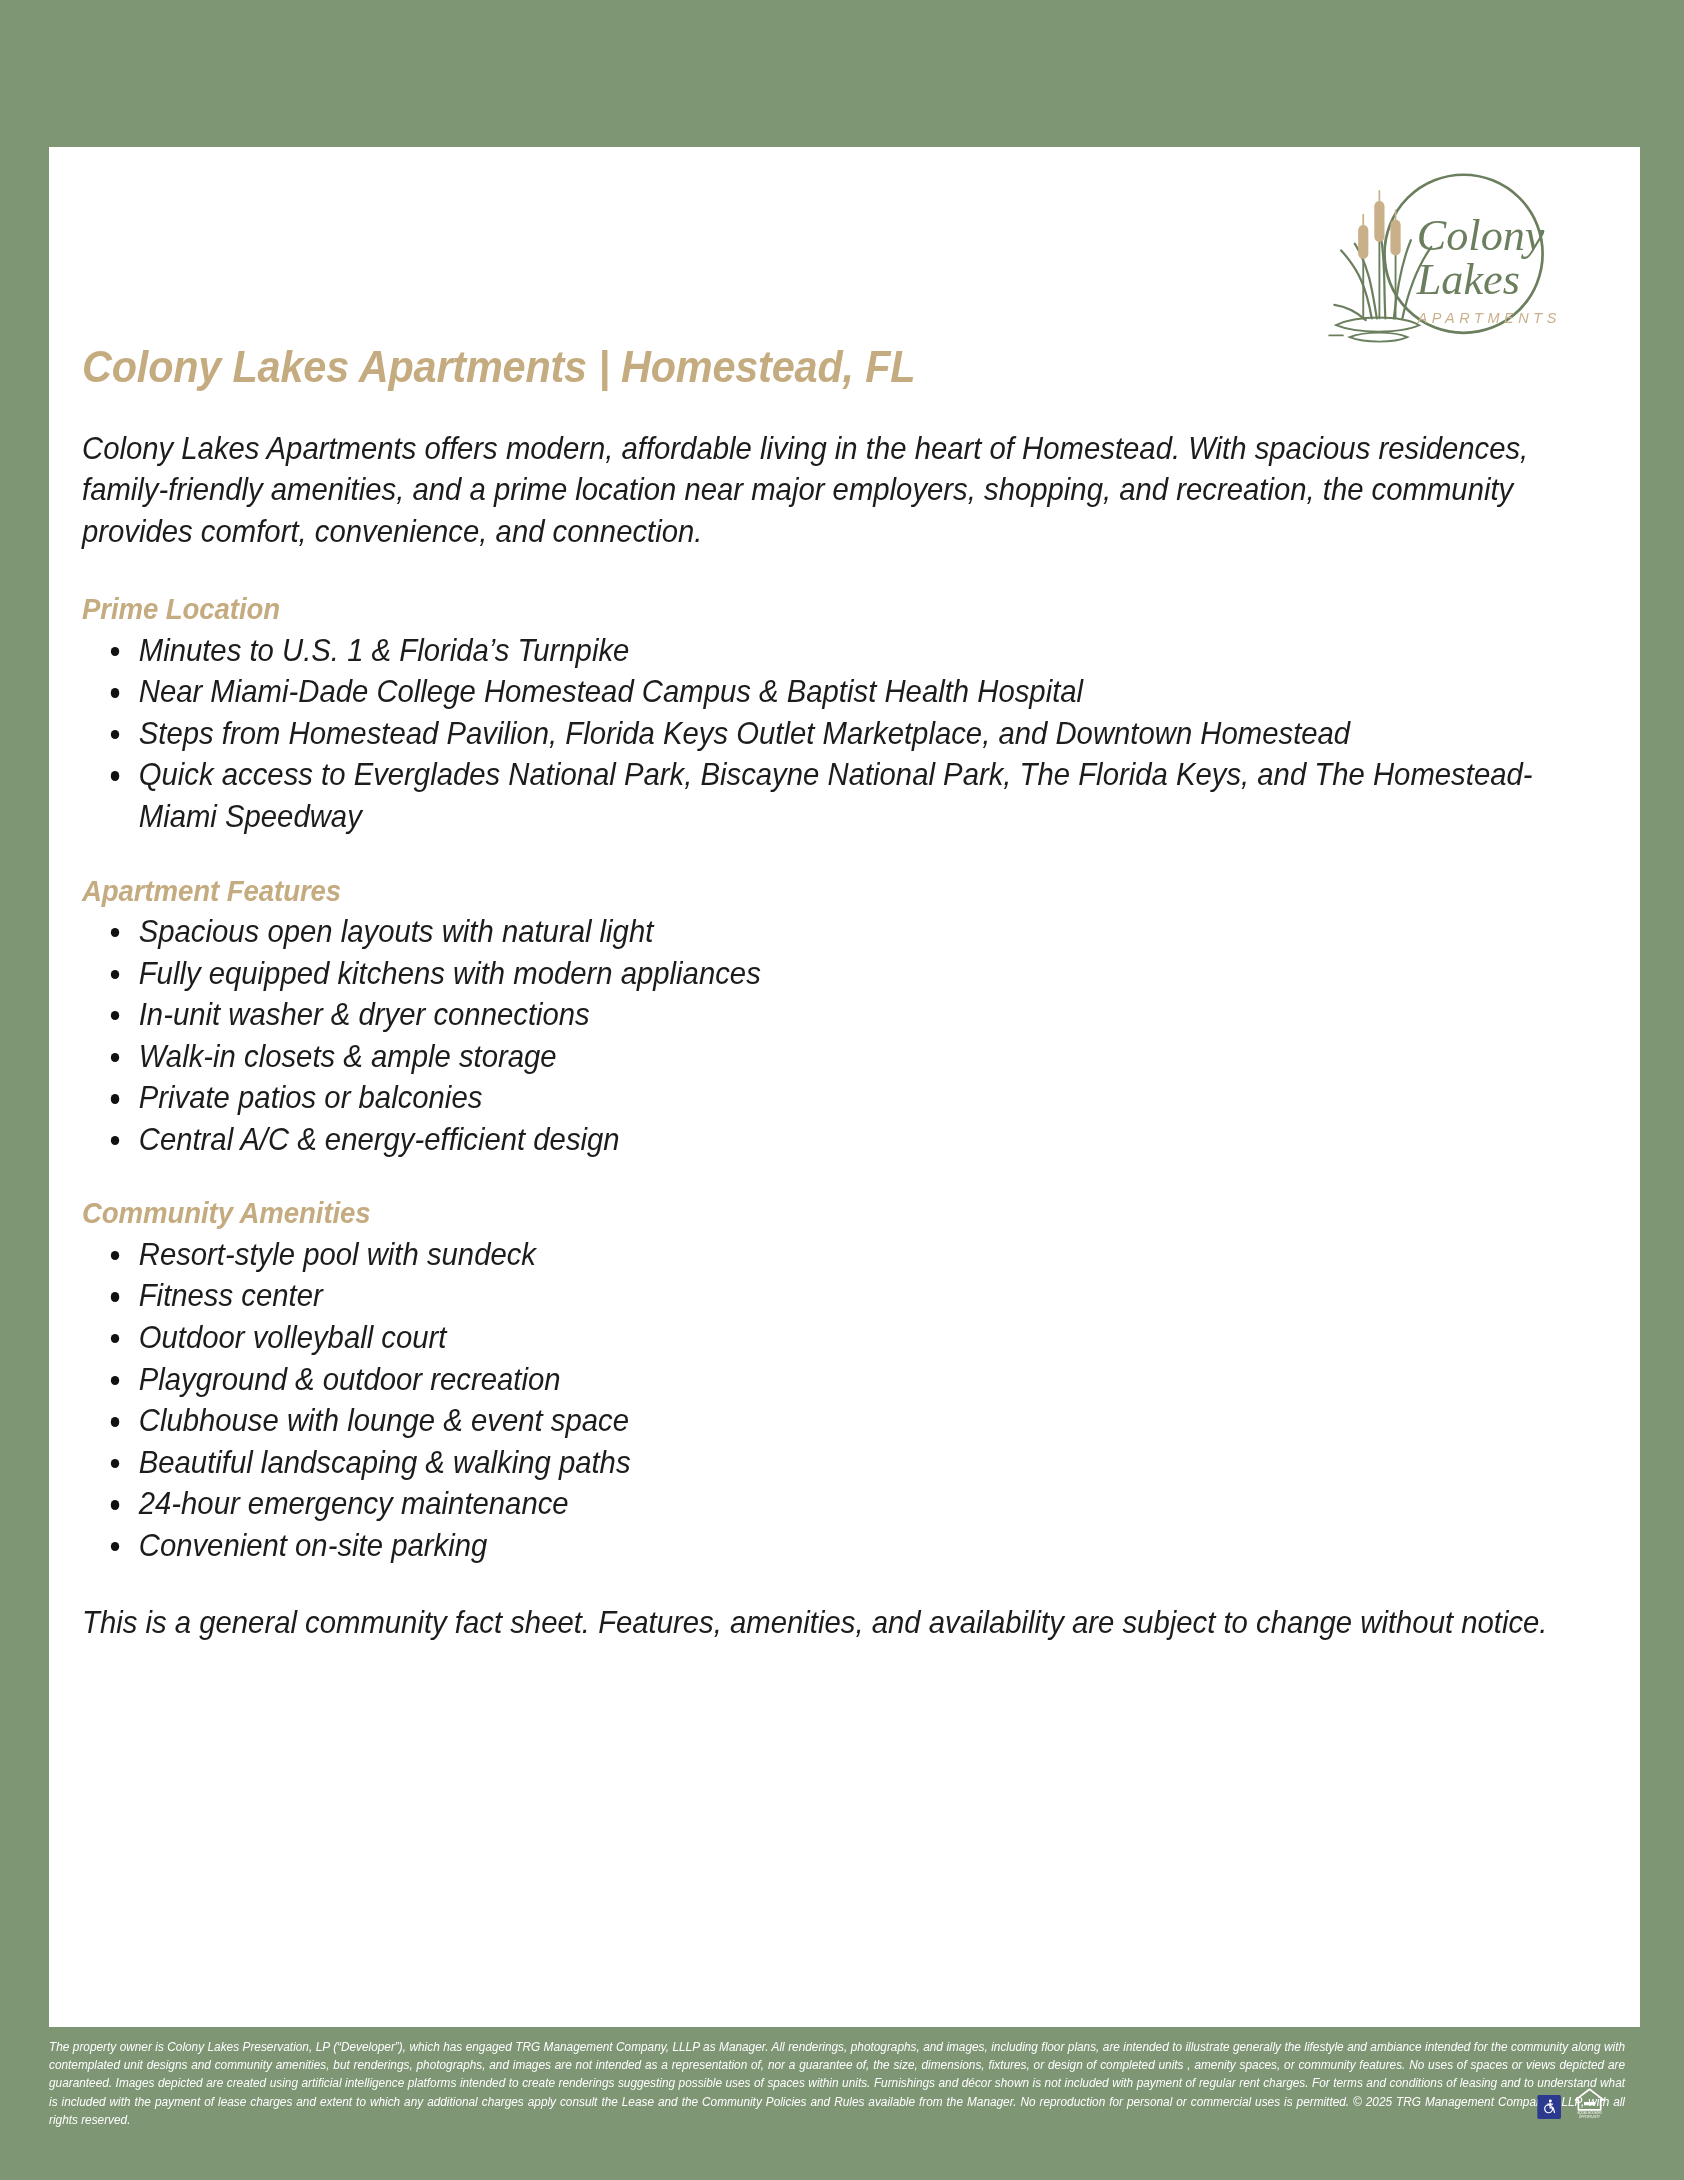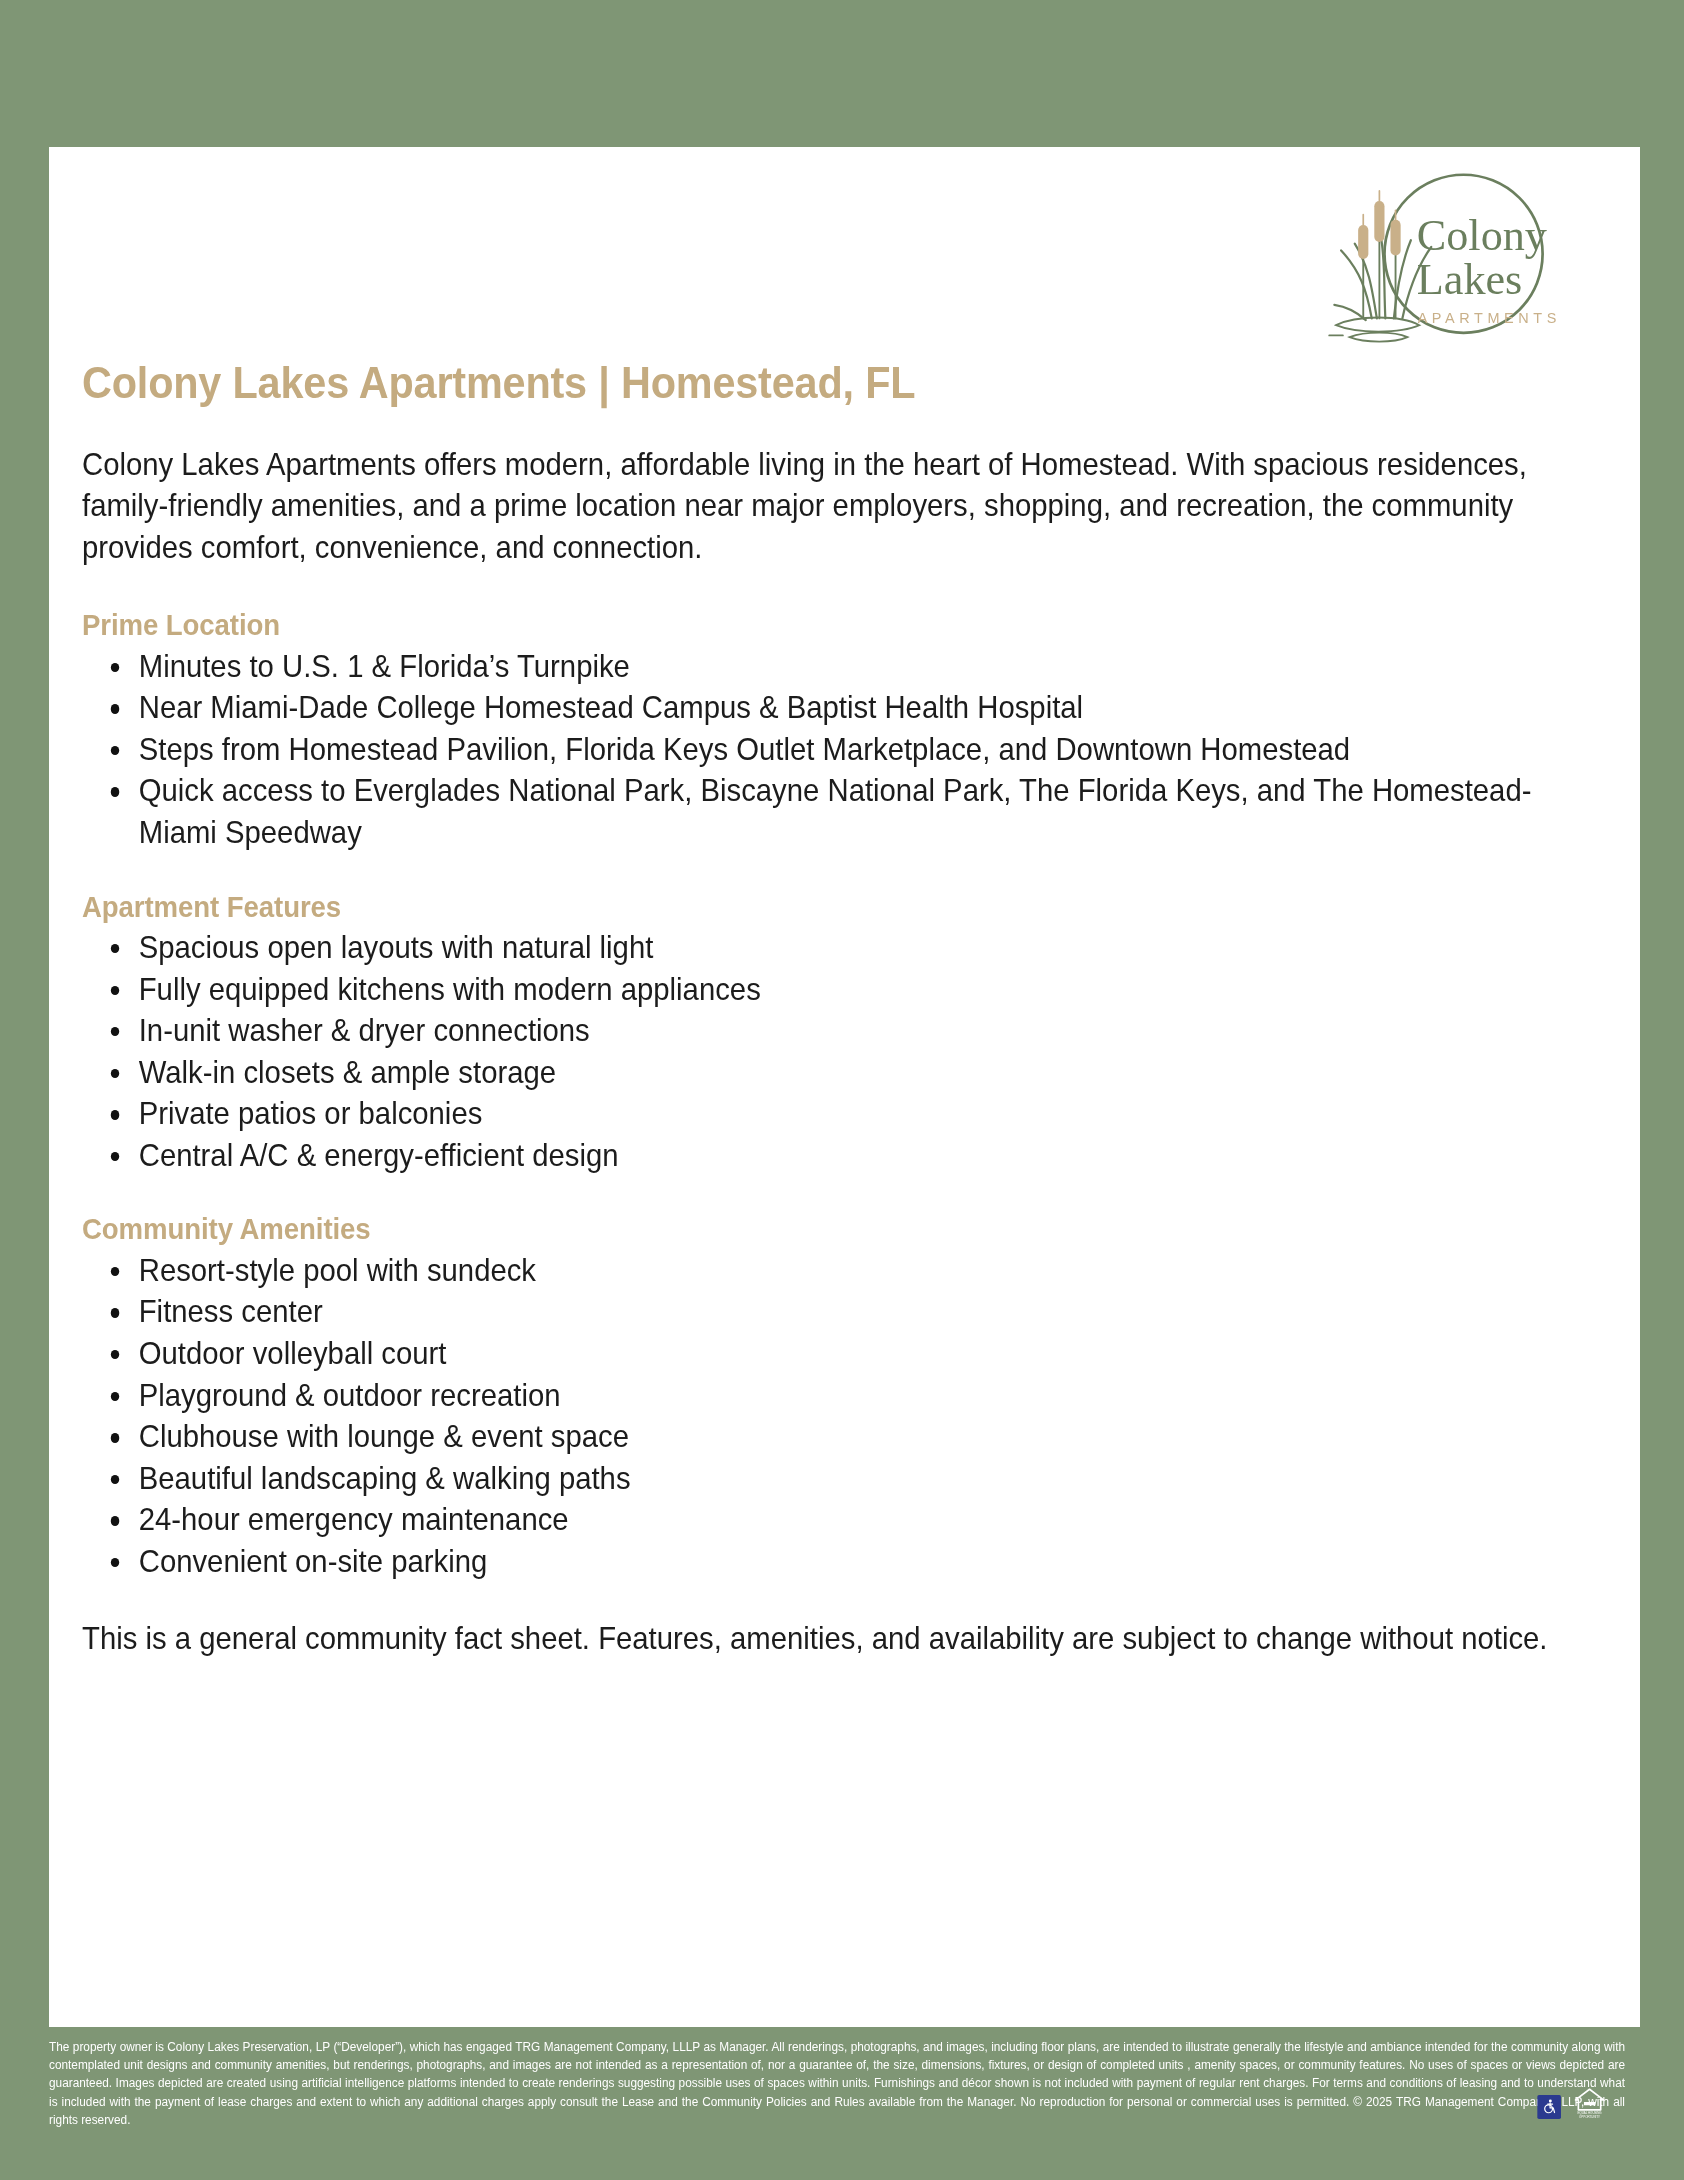--- a/index.html
+++ b/index.html
@@ -13,20 +13,21 @@
     font-family: "Liberation Sans", sans-serif;
     overflow: hidden;
   }
 
   .page {
     position: relative;
     width: 1685px;
     height: 1825px;
     background: #7f9675;
     box-sizing: border-box;
+    font-style: italic;
   }
 
   
   .sheet {
     position: absolute;
     left: 49px;
     top: 147px;
     width: 1591px;
     height: 1880px;
     background: #ffffff;
@@ -43,21 +44,20 @@
     height: 204px;
   }
   .logo-wrap svg { display: block; width: 100%; height: 100%; }
 
   
   .content {
     position: absolute;
     left: 33px;
     top: 196px;
     width: 1525px;
-    margin-top: 16px;
   }
 
   .doc-title {
     font-family: "Liberation Sans", sans-serif;
     font-size: 45px;
     font-weight: bold;
     color: #c4ab80;
     letter-spacing: -0.2px;
     margin: 0 0 36px 0;
     line-height: 1.08;

